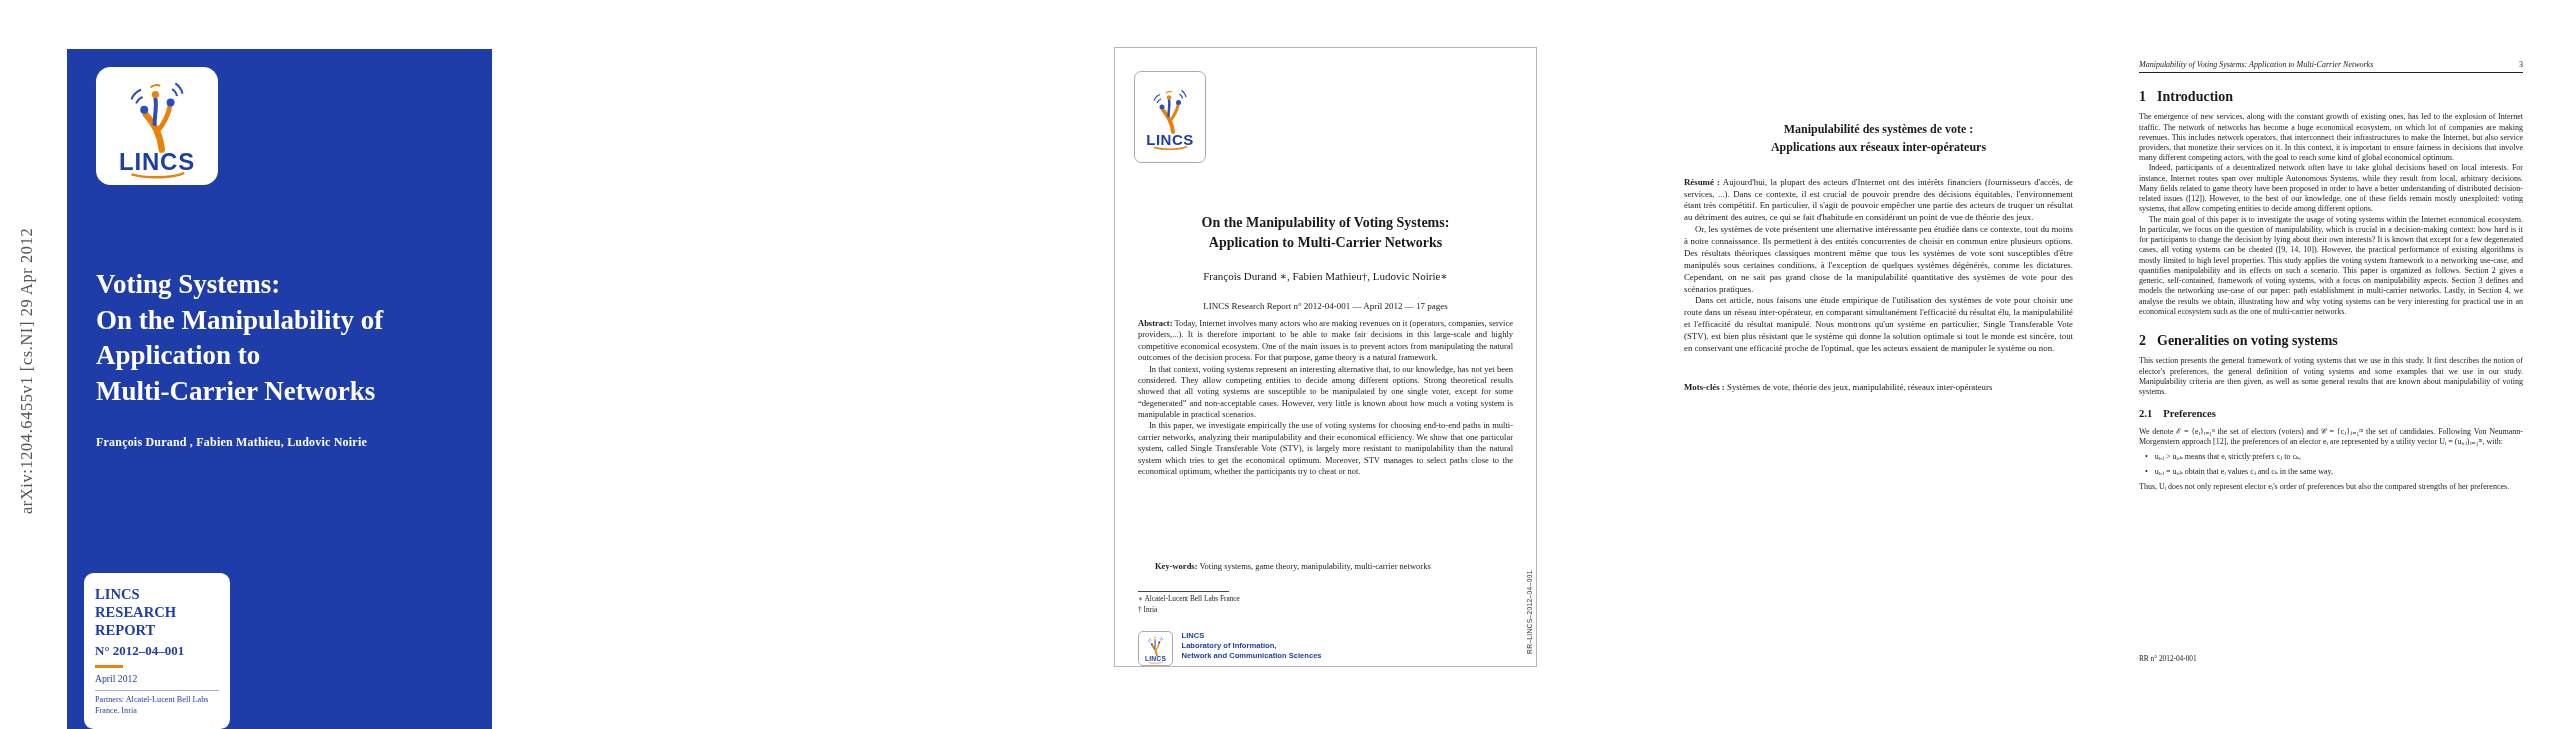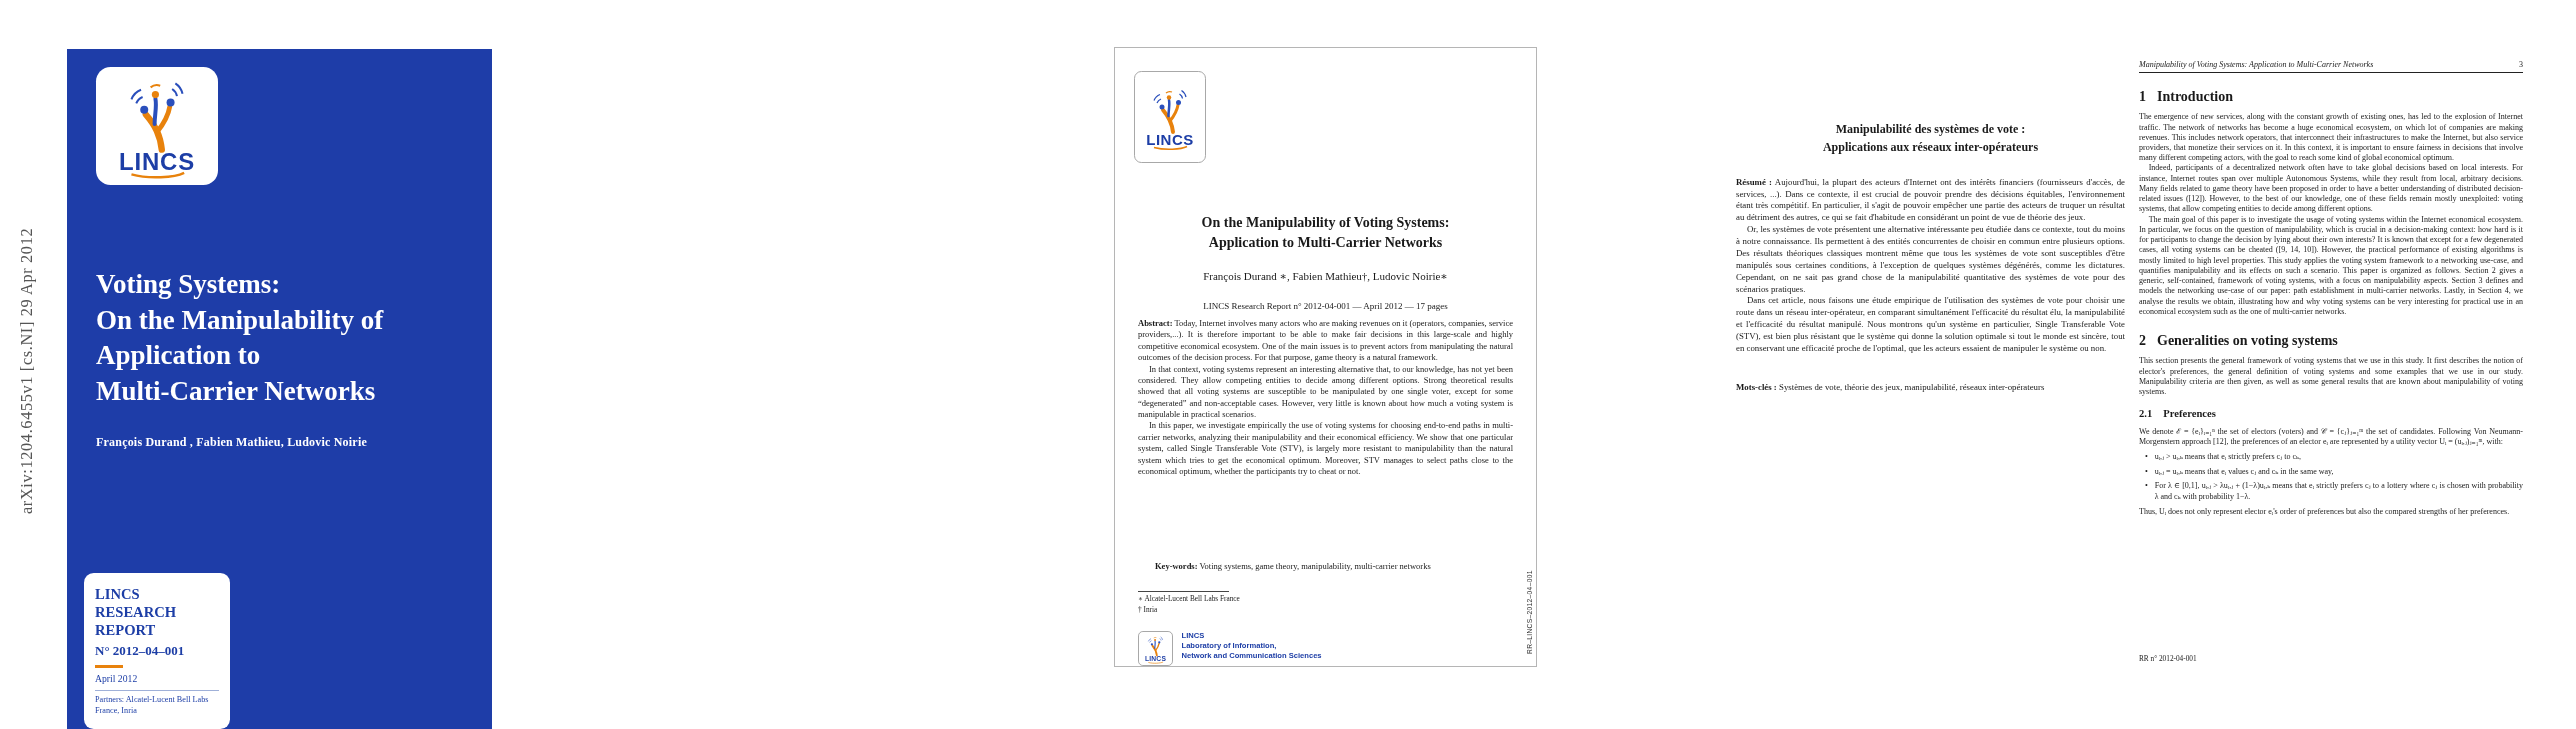--- a/index.html
+++ b/index.html
@@ -82,21 +82,21 @@
   .tpf-name { font-family: "Liberation Sans", sans-serif; font-weight: bold; color: #1d3ea6; font-size: 7.6px; line-height: 1.3; }
   .tpf-addr { font-family: "Liberation Sans", sans-serif; font-size: 7.3px; color: #222; line-height: 1.3; margin-top: 5.5px; }
   .tp-sidestamp {
     position: absolute; right: 3px; top: 497px; height: 109px;
     writing-mode: vertical-rl; transform: rotate(180deg);
     font-family: "Liberation Sans", sans-serif; font-size: 6.7px; color: #333;
     letter-spacing: 0.3px; white-space: nowrap;
   }
 
   
-  .french-page { position: absolute; left: 1736px; top: 120px; width: 389px; }
+  .french-page { position: absolute; left: 1684px; top: 120px; width: 389px; }
   .fp-title { text-align: center; }
   .fp-title-line { font-size: 12px; font-weight: bold; line-height: 1.5; }
   .fp-resume { margin-top: 20.7px; font-size: 8.8px; line-height: 1.35; text-align: justify; }
   .fp-resume p { margin: 0; }
   .fp-resume p.ind { text-indent: 11px; }
   .fp-mots { margin-top: 27px; font-size: 8.8px; line-height: 1.35; text-align: justify; }
 
   
   .page3 { position: absolute; left: 2139px; top: 60px; width: 384px; height: 644px; }
   .p3-header {
@@ -256,22 +256,21 @@
       <p>This section presents the general framework of voting systems that we use in this study. It first describes the notion of elector's preferences, the general definition of voting systems and some examples that we use in our study. Manipulability criteria are then given, as well as some general results that are known about manipulability of voting systems.</p>
     </div>
 
     <h3 class="p3-h3">
       <span class="sec-num">2.1</span><span>Preferences</span>
     </h3>
     <div class="p3-body">
       <p>We denote ℰ = {eᵢ}ᵢ₌₁ⁿ the set of electors (voters) and 𝒞 = {cⱼ}ⱼ₌₁ᵐ the set of candidates. Following Von Neumann-Morgenstern approach [12], the preferences of an elector eᵢ are represented by a utility vector Uᵢ = (uᵢ,ⱼ)ⱼ₌₁ᵐ, with:</p>
       <ul class="p3-bullets">
         <li><span>uᵢ,ⱼ &gt; uᵢ,ₖ means that eᵢ strictly prefers cⱼ to cₖ,</span></li>
-        <li><span>uᵢ,ⱼ = uᵢ,ₖ means that eᵢ values cⱼ and cₖ in the same way,</span></li>
-        <li><span>For λ ∈ [0,1], uᵢ,ⱼ &gt; λuᵢ,ⱼ + (1−λ)uᵢ,ₖ means that eᵢ strictly prefers cⱼ to a lottery where cⱼ is chosen with probability λ and cₖ with probability 1−λ.</span></li>
+        <li><span>uᵢ,ⱼ = uᵢ,ₖ obtain that eᵢ values cⱼ and cₖ in the same way,</span></li>
       </ul>
       <p>Thus, Uᵢ does not only represent elector eᵢ's order of preferences but also the compared strengths of her preferences.</p>
     </div>
 
     <div class="p3-footer">RR n° 2012-04-001</div>
   </section>
 
 </div>
 
 

